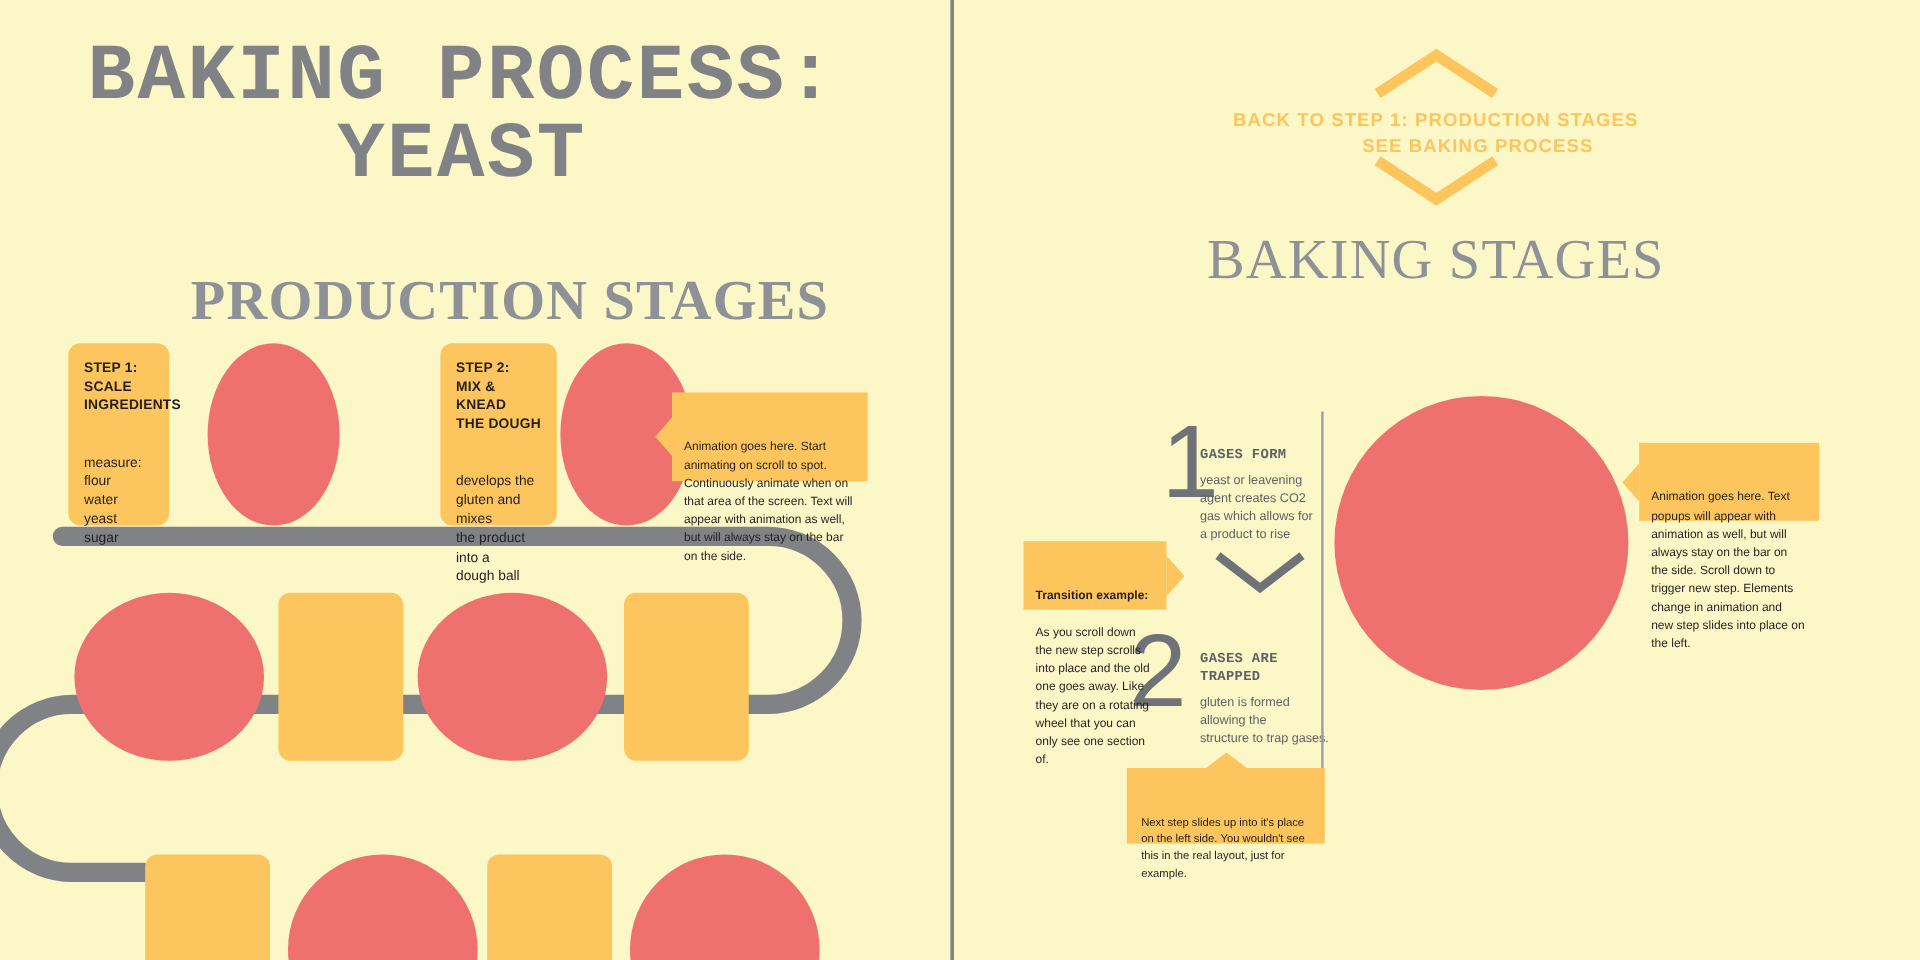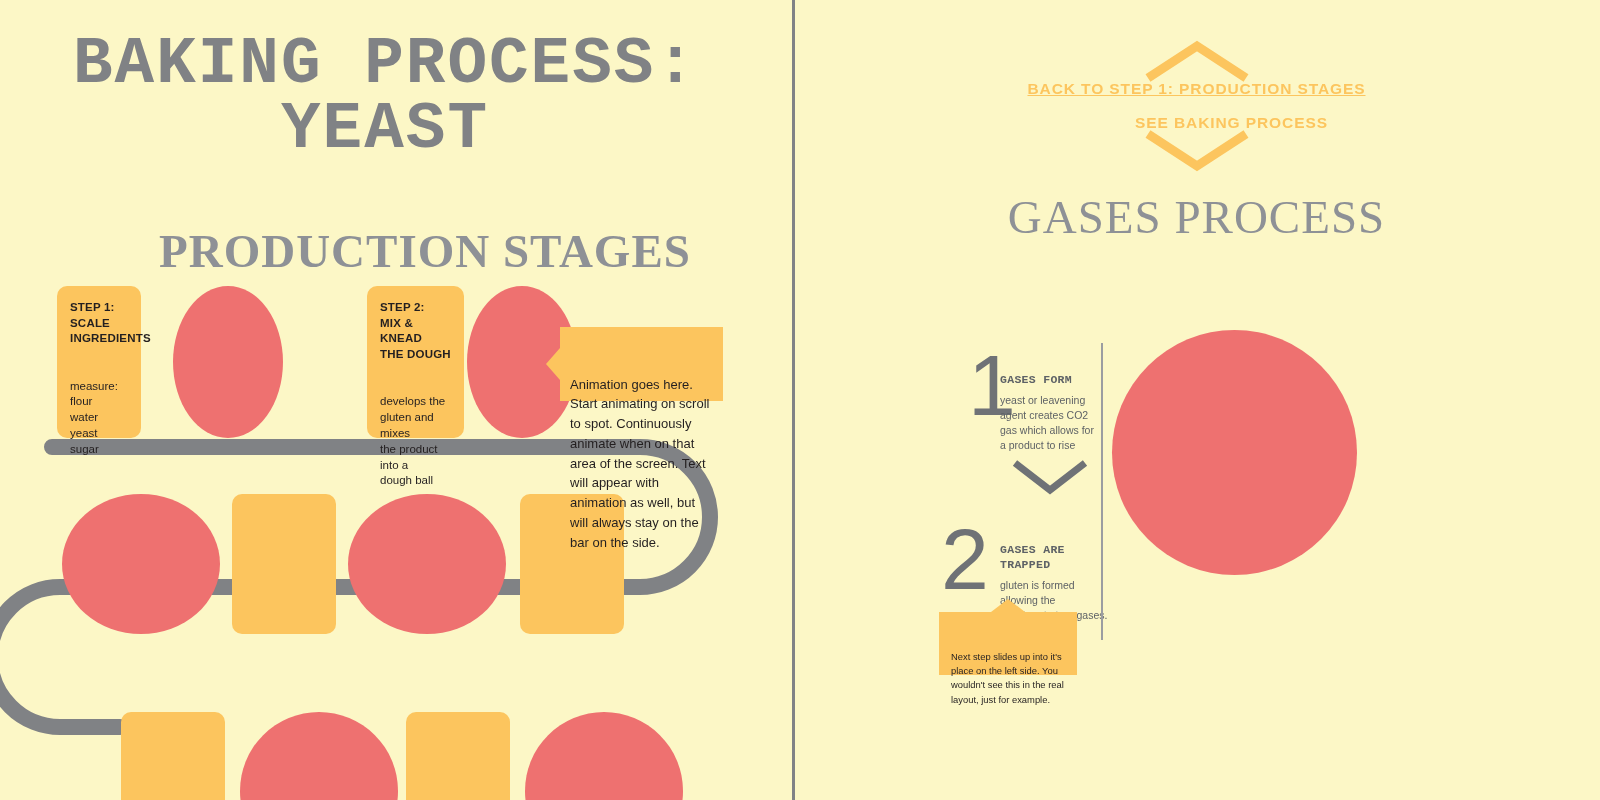--- a/index.html
+++ b/index.html
@@ -79,21 +79,21 @@
 
   
   .dot { position: absolute; background: #EE7170; border-radius: 50%; }
   .tile { position: absolute; background: #FCC55E; border-radius: 10px; }
 
   
   .callout {
     position: absolute;
     background: #FCC55E;
     color: #231F20;
-    font-size: 13px;
+    font-size: 10px;
     line-height: 1.52;
     box-sizing: border-box;
     padding: 8px 10px;
     white-space: pre-line;
   }
   .callout .callout-title { font-weight: 700; display: block; }
   .callout-tail {
     position: absolute;
     width: 0; height: 0;
   }
@@ -122,21 +122,21 @@
   .nav-link {
     position: absolute;
     width: 100%;
     text-align: center;
     color: #FCC55E;
     font-weight: 700;
     font-size: 15.5px;
     letter-spacing: .9px;
     white-space: nowrap;
   }
-  #nav-back { top: 80px; text-decoration: underline; }
+  #nav-back { top: 92px; }
   #nav-see  { top: 114px; margin-left: 35px; }
 
   .chev { position: absolute; left: 50%; transform: translateX(-50%); }
 
   #baking-process-title { left: 0; top: 190px; width: 100%; text-align: center; }
 
   .rp-vline {
     position: absolute;
     left: 1101px; top: 343px;
     width: 2px; height: 297px;
@@ -243,21 +243,21 @@
       <path d="M 6 40 L 55 8 L 104 40" fill="none" stroke="#FCC55E" stroke-width="9"></path>
     </svg>
 
     <div class="nav-link" id="nav-back">BACK TO STEP 1: PRODUCTION STAGES</div>
     <div class="nav-link" id="nav-see">SEE BAKING PROCESS</div>
 
     <svg class="chev" width="110" height="46" viewBox="0 0 110 46" style="top:128px;">
       <path d="M 6 6 L 55 38 L 104 6" fill="none" stroke="#FCC55E" stroke-width="9"></path>
     </svg>
 
-    <div class="section-title-serif" id="baking-process-title">GASES PROCESS</div>
+    <div class="section-title-serif" id="baking-process-title">BAKING STAGES</div>
 
     <div class="stage-num" style="left:175px; top:342px;">1</div>
     <div class="stage-block" style="left:207px; top:373px; width:104px;">
       <div class="sb-title">GASES FORM</div>
       <div class="sb-body">yeast or leavening
 agent creates CO2
 gas which allows for
 a product to rise</div>
     </div>
 
@@ -272,20 +272,29 @@
       <div class="sb-body">gluten is formed
 allowing the
 structure to trap gases.</div>
     </div>
 
   </div>
 
   <div class="rp-vline"></div>
   <div class="big-circle"></div>
 
-
-
-  <div class="callout" style="left:939px; top:612px; width:138px; height:63px; font-size:9.4px; line-height:1.5; padding:10px 12px;">
+  <div class="callout" style="left:853px; top:451px; width:119px; height:57px;">
+    <span class="callout-tail tail-right"></span>
+    <span class="callout-title">Transition example:</span>
+    <span>As you scroll down the new step scrolls into place and the old one goes away. Like they are on a rotating wheel that you can only see one section of.</span>
+  </div>
+
+  <div class="callout" style="left:1366px; top:369px; width:150px; height:65px;">
+    <span class="callout-tail tail-left"></span>
+    <span>Animation goes here. Text popups will appear with animation as well, but will always stay on the bar on the side. Scroll down to trigger new step. Elements change in animation and new step slides into place on the left.</span>
+  </div>
+
+  <div class="callout" style="left:939px; top:640px; width:165px; height:63px; font-size:9.4px; line-height:1.5; padding:10px 12px;">
     <span class="callout-tail tail-up"></span>
     <span>Next step slides up into it's place on the left side. You wouldn't see this in the real layout, just for example.</span>
   </div>
 
 </div>
 
 </body></html>

